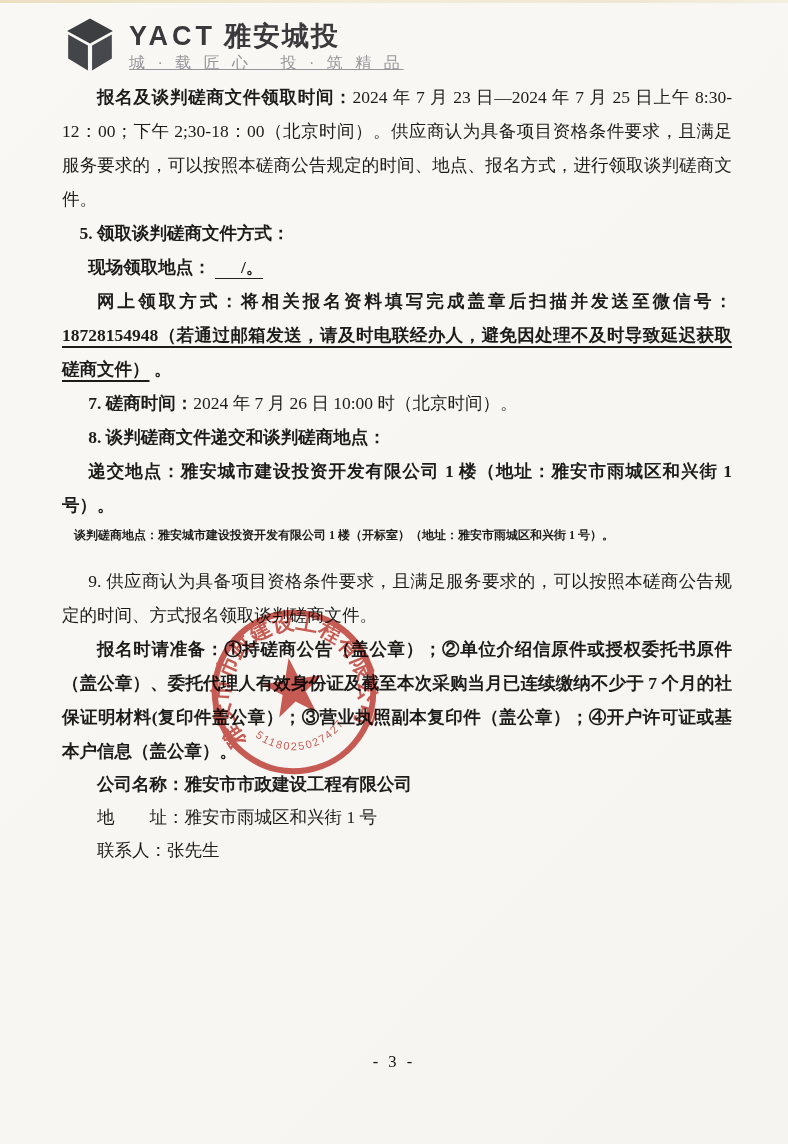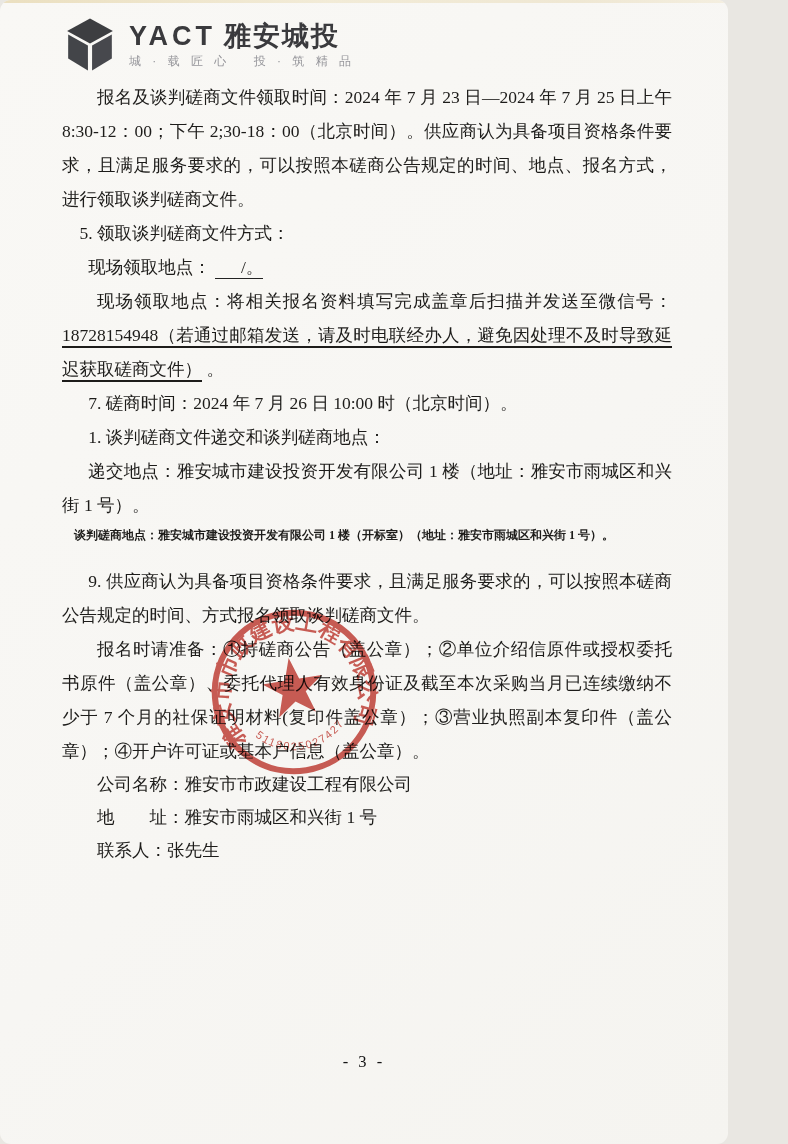--- a/index.html
+++ b/index.html
@@ -2,50 +2,49 @@
 <html><head>
 <meta charset="utf-8">
 <style>
   html,body{margin:0;padding:0;}
   body{
     width:788px;height:1144px;
     font-family:"Liberation Serif","DejaVu Serif",serif;
     background:#e9e7e2;
   }
   .paper{
-    position:relative;width:728px;height:1144px;overflow:hidden;
+    position:relative;width:788px;height:1144px;overflow:hidden;
     background:linear-gradient(135deg,#f9f8f5 0%,#f7f6f3 55%,#f5f4f0 100%);
     color:#1d1c1a;
-    border-radius:11px;
   }
   .scan-edge{
     position:absolute;top:0;left:0;right:0;height:3px;
     background:linear-gradient(90deg,#e6d7ae,#f0e7cd 45%,#ece2c8 80%,#f3ecd9);
     opacity:.75;
   }
   
   .logo{position:absolute;left:64px;top:16px;display:flex;align-items:flex-start;gap:13px;}
   .cube{width:52px;height:58px;display:block;}
   .logo-text{padding-top:6px;}
   .logo-title{
     font-family:"Liberation Sans","DejaVu Sans",sans-serif;
     font-weight:700;font-size:27px;line-height:28px;color:#3a3a3d;letter-spacing:2px;
   }
   .logo-title .abbr{letter-spacing:4px;margin-right:8px;}
   .logo-tagline{
     font-family:"Liberation Sans","DejaVu Sans",sans-serif;
-    font-size:12px;color:#95959a;letter-spacing:4px;margin-top:3px;
+    font-size:16px;color:#95959a;letter-spacing:4px;margin-top:3px;text-decoration:underline;
   }
   
   .content{
     position:absolute;left:62px;right:56px;top:80px;
     font-size:17.5px;line-height:34px;text-align:justify;
   }
   .content p{margin:0;}
-  .b{font-weight:400;}
+  .b{font-weight:700;}
   .ind1{text-indent:1em;}
   .ind15{text-indent:1.5em;}
   .ind2{text-indent:2em;}
   .blank-underline{
     display:inline-block;min-width:44px;text-align:center;
     border-bottom:1.6px solid #222;line-height:22px;margin-left:4px;
   }
   .u{
     text-decoration:underline;
     text-decoration-thickness:1.6px;
@@ -88,26 +87,26 @@
   </div>
 
   <div class="content">
 
     <p class="ind2"><span class="b">报名及谈判磋商文件领取时间：</span><span>2024 年 7 月 23 日—2024 年 7 月 25 日上午 8:30-12：00；下午 2;30-18：00（北京时间）。供应商认为具备项目资格条件要求，且满足服务要求的，可以按照本磋商公告规定的时间、地点、报名方式，进行领取谈判磋商文件。</span></p>
 
     <p class="ind1 b">5. 领取谈判磋商文件方式：</p>
 
     <p class="ind15"><span class="b">现场领取地点：</span><span class="blank-underline b">/。</span></p>
 
-    <p class="ind2"><span class="b">现场领取地点：将相关报名资料填写完成盖章后扫描并发送至微信号： </span><span class="b u">18728154948（若通过邮箱发送，请及时电联经办人，避免因处理不及时导致延迟获取磋商文件）</span><span class="b"> 。</span></p>
+    <p class="ind2"><span class="b">网上领取方式：将相关报名资料填写完成盖章后扫描并发送至微信号： </span><span class="b u">18728154948（若通过邮箱发送，请及时电联经办人，避免因处理不及时导致延迟获取磋商文件）</span><span class="b"> 。</span></p>
 
 
     <p class="ind15"><span class="b">7. 磋商时间：</span><span>2024 年 7 月 26 日 10:00 时（北京时间）。</span></p>
 
-    <p class="ind15 b">1. 谈判磋商文件递交和谈判磋商地点：</p>
+    <p class="ind15 b">8. 谈判磋商文件递交和谈判磋商地点：</p>
 
     <p class="ind15 b">递交地点：雅安城市建设投资开发有限公司 1 楼（地址：雅安市雨城区和兴街 1 号）。</p>
 
     <p class="ind1 small-line">谈判磋商地点：雅安城市建设投资开发有限公司 1 楼（开标室）（地址：雅安市雨城区和兴街 1 号）。</p>
 
     <p class="ind15 gap-top">9. 供应商认为具备项目资格条件要求，且满足服务要求的，可以按照本磋商公告规定的时间、方式报名领取谈判磋商文件。</p>
 
     <p class="ind2 b">报名时请准备：①持磋商公告（盖公章）；②单位介绍信原件或授权委托书原件（盖公章）、委托代理人有效身份证及截至本次采购当月已连续缴纳不少于 7 个月的社保证明材料(复印件盖公章）；③营业执照副本复印件（盖公章）；④开户许可证或基本户信息（盖公章）。</p>
 
 

